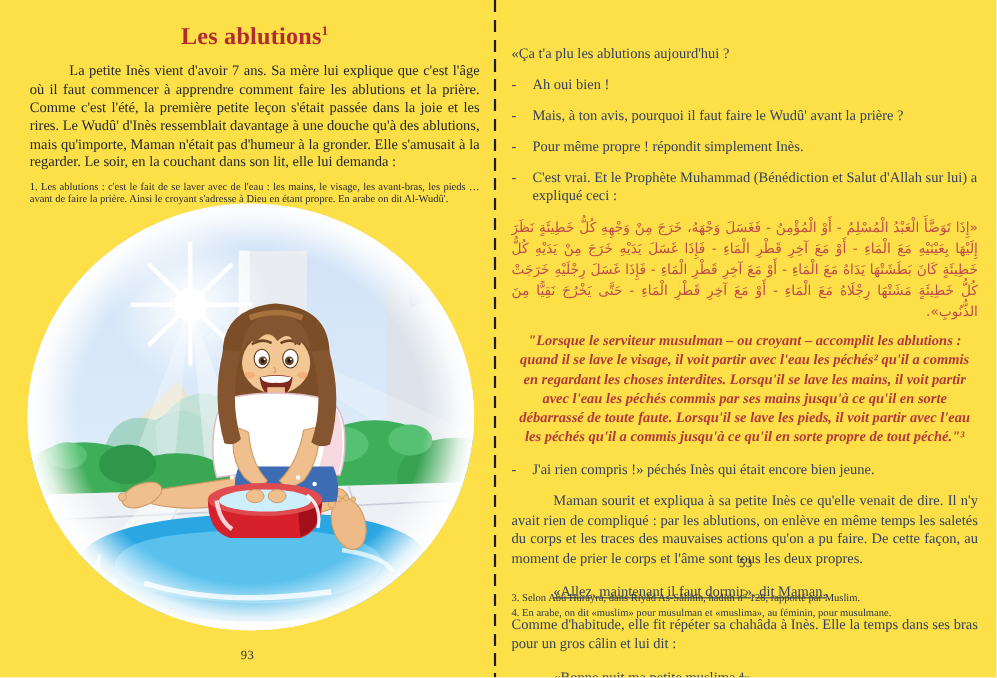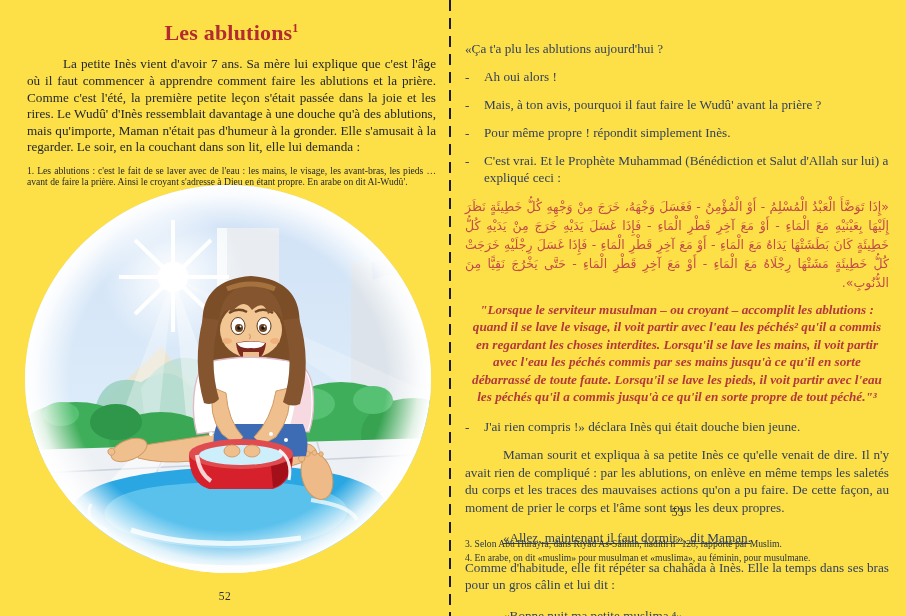--- a/index.html
+++ b/index.html
@@ -196,50 +196,50 @@
             <path d="M198,140 Q200,106 230,102 Q260,106 262,140 Q257,124 247,132 Q243,117 231,128 Q223,115 211,130 Q204,123 198,140 Z" fill="#85552f"></path>
             <path d="M206,107 Q230,97 254,107" stroke="#a5713d" stroke-width="5" fill="none"></path>
             <path d="M198,138 Q187,180 198,217 Q192,224 183,221 Q171,180 182,136 Z" fill="#85552f"></path>
             <path d="M262,138 Q275,182 262,220 Q270,226 279,222 Q291,180 278,136 Z" fill="#85552f"></path>
           </g>
         </g>
         <ellipse cx="207" cy="197" rx="203" ry="194" fill="url(#fade)"></ellipse>
       </svg>
     </div>
 
-    <div class="pagenum">52</div>
+    <div class="pagenum">93</div>
   </div>
 
   <div class="page-right">
     <p class="opening">«Ça t'a plu les ablutions aujourd'hui ?</p>
 
     <div class="dline">
       <span class="dmark">-</span>
-      <span class="dtext">Ah oui alors !</span>
+      <span class="dtext">Ah oui bien !</span>
     </div>
     <div class="dline">
       <span class="dmark">-</span>
       <span class="dtext">Mais, à ton avis, pourquoi il faut faire le Wudû' avant la prière ?</span>
     </div>
     <div class="dline">
       <span class="dmark">-</span>
       <span class="dtext">Pour même propre ! répondit simplement Inès.</span>
     </div>
     <div class="dline">
       <span class="dmark">-</span>
       <span class="dtext">C'est vrai. Et le Prophète Muhammad (Bénédiction et Salut d'Allah sur lui) a expliqué ceci :</span>
     </div>
 
     <p class="arabic" dir="rtl" lang="ar">«إِذَا تَوَضَّأَ الْعَبْدُ الْمُسْلِمُ - أَوْ الْمُؤْمِنُ - فَغَسَلَ وَجْهَهُ، خَرَجَ مِنْ وَجْهِهِ كُلُّ خَطِيئَةٍ نَظَرَ إِلَيْهَا بِعَيْنَيْهِ مَعَ الْمَاءِ - أَوْ مَعَ آخِرِ قَطْرِ الْمَاءِ - فَإِذَا غَسَلَ يَدَيْهِ خَرَجَ مِنْ يَدَيْهِ كُلُّ خَطِيئَةٍ كَانَ بَطَشَتْهَا يَدَاهُ مَعَ الْمَاءِ - أَوْ مَعَ آخِرِ قَطْرِ الْمَاءِ - فَإِذَا غَسَلَ رِجْلَيْهِ خَرَجَتْ كُلُّ خَطِيئَةٍ مَشَتْهَا رِجْلَاهُ مَعَ الْمَاءِ - أَوْ مَعَ آخِرِ قَطْرِ الْمَاءِ - حَتَّى يَخْرُجَ نَقِيًّا مِنَ الذُّنُوبِ».</p>
 
     <p class="translation">"Lorsque le serviteur musulman – ou croyant – accomplit les ablutions : quand il se lave le visage, il voit partir avec l'eau les péchés² qu'il a commis en regardant les choses interdites. Lorsqu'il se lave les mains, il voit partir avec l'eau les péchés commis par ses mains jusqu'à ce qu'il en sorte débarrassé de toute faute. Lorsqu'il se lave les pieds, il voit partir avec l'eau les péchés qu'il a commis jusqu'à ce qu'il en sorte propre de tout péché."³</p>
 
     <div class="dline">
       <span class="dmark">-</span>
-      <span class="dtext">J'ai rien compris !» déclara Inès qui était douche bien jeune.</span>
+      <span class="dtext">J'ai rien compris !» péchés Inès qui était encore bien jeune.</span>
     </div>
 
     <p class="par indent">Maman sourit et expliqua à sa petite Inès ce qu'elle venait de dire. Il n'y avait rien de compliqué : par les ablutions, on enlève en même temps les saletés du corps et les traces des mauvaises actions qu'on a pu faire. De cette façon, au moment de prier le corps et l'âme sont tous les deux propres.</p>
 
     <p class="quote-line">«Allez, maintenant il faut dormir», dit Maman.</p>
 
     <p class="par">Comme d'habitude, elle fit répéter sa chahâda à Inès. Elle la temps dans ses bras pour un gros câlin et lui dit :</p>
 
     <p class="quote-line">«Bonne nuit ma petite muslima.⁴»</p>
 

